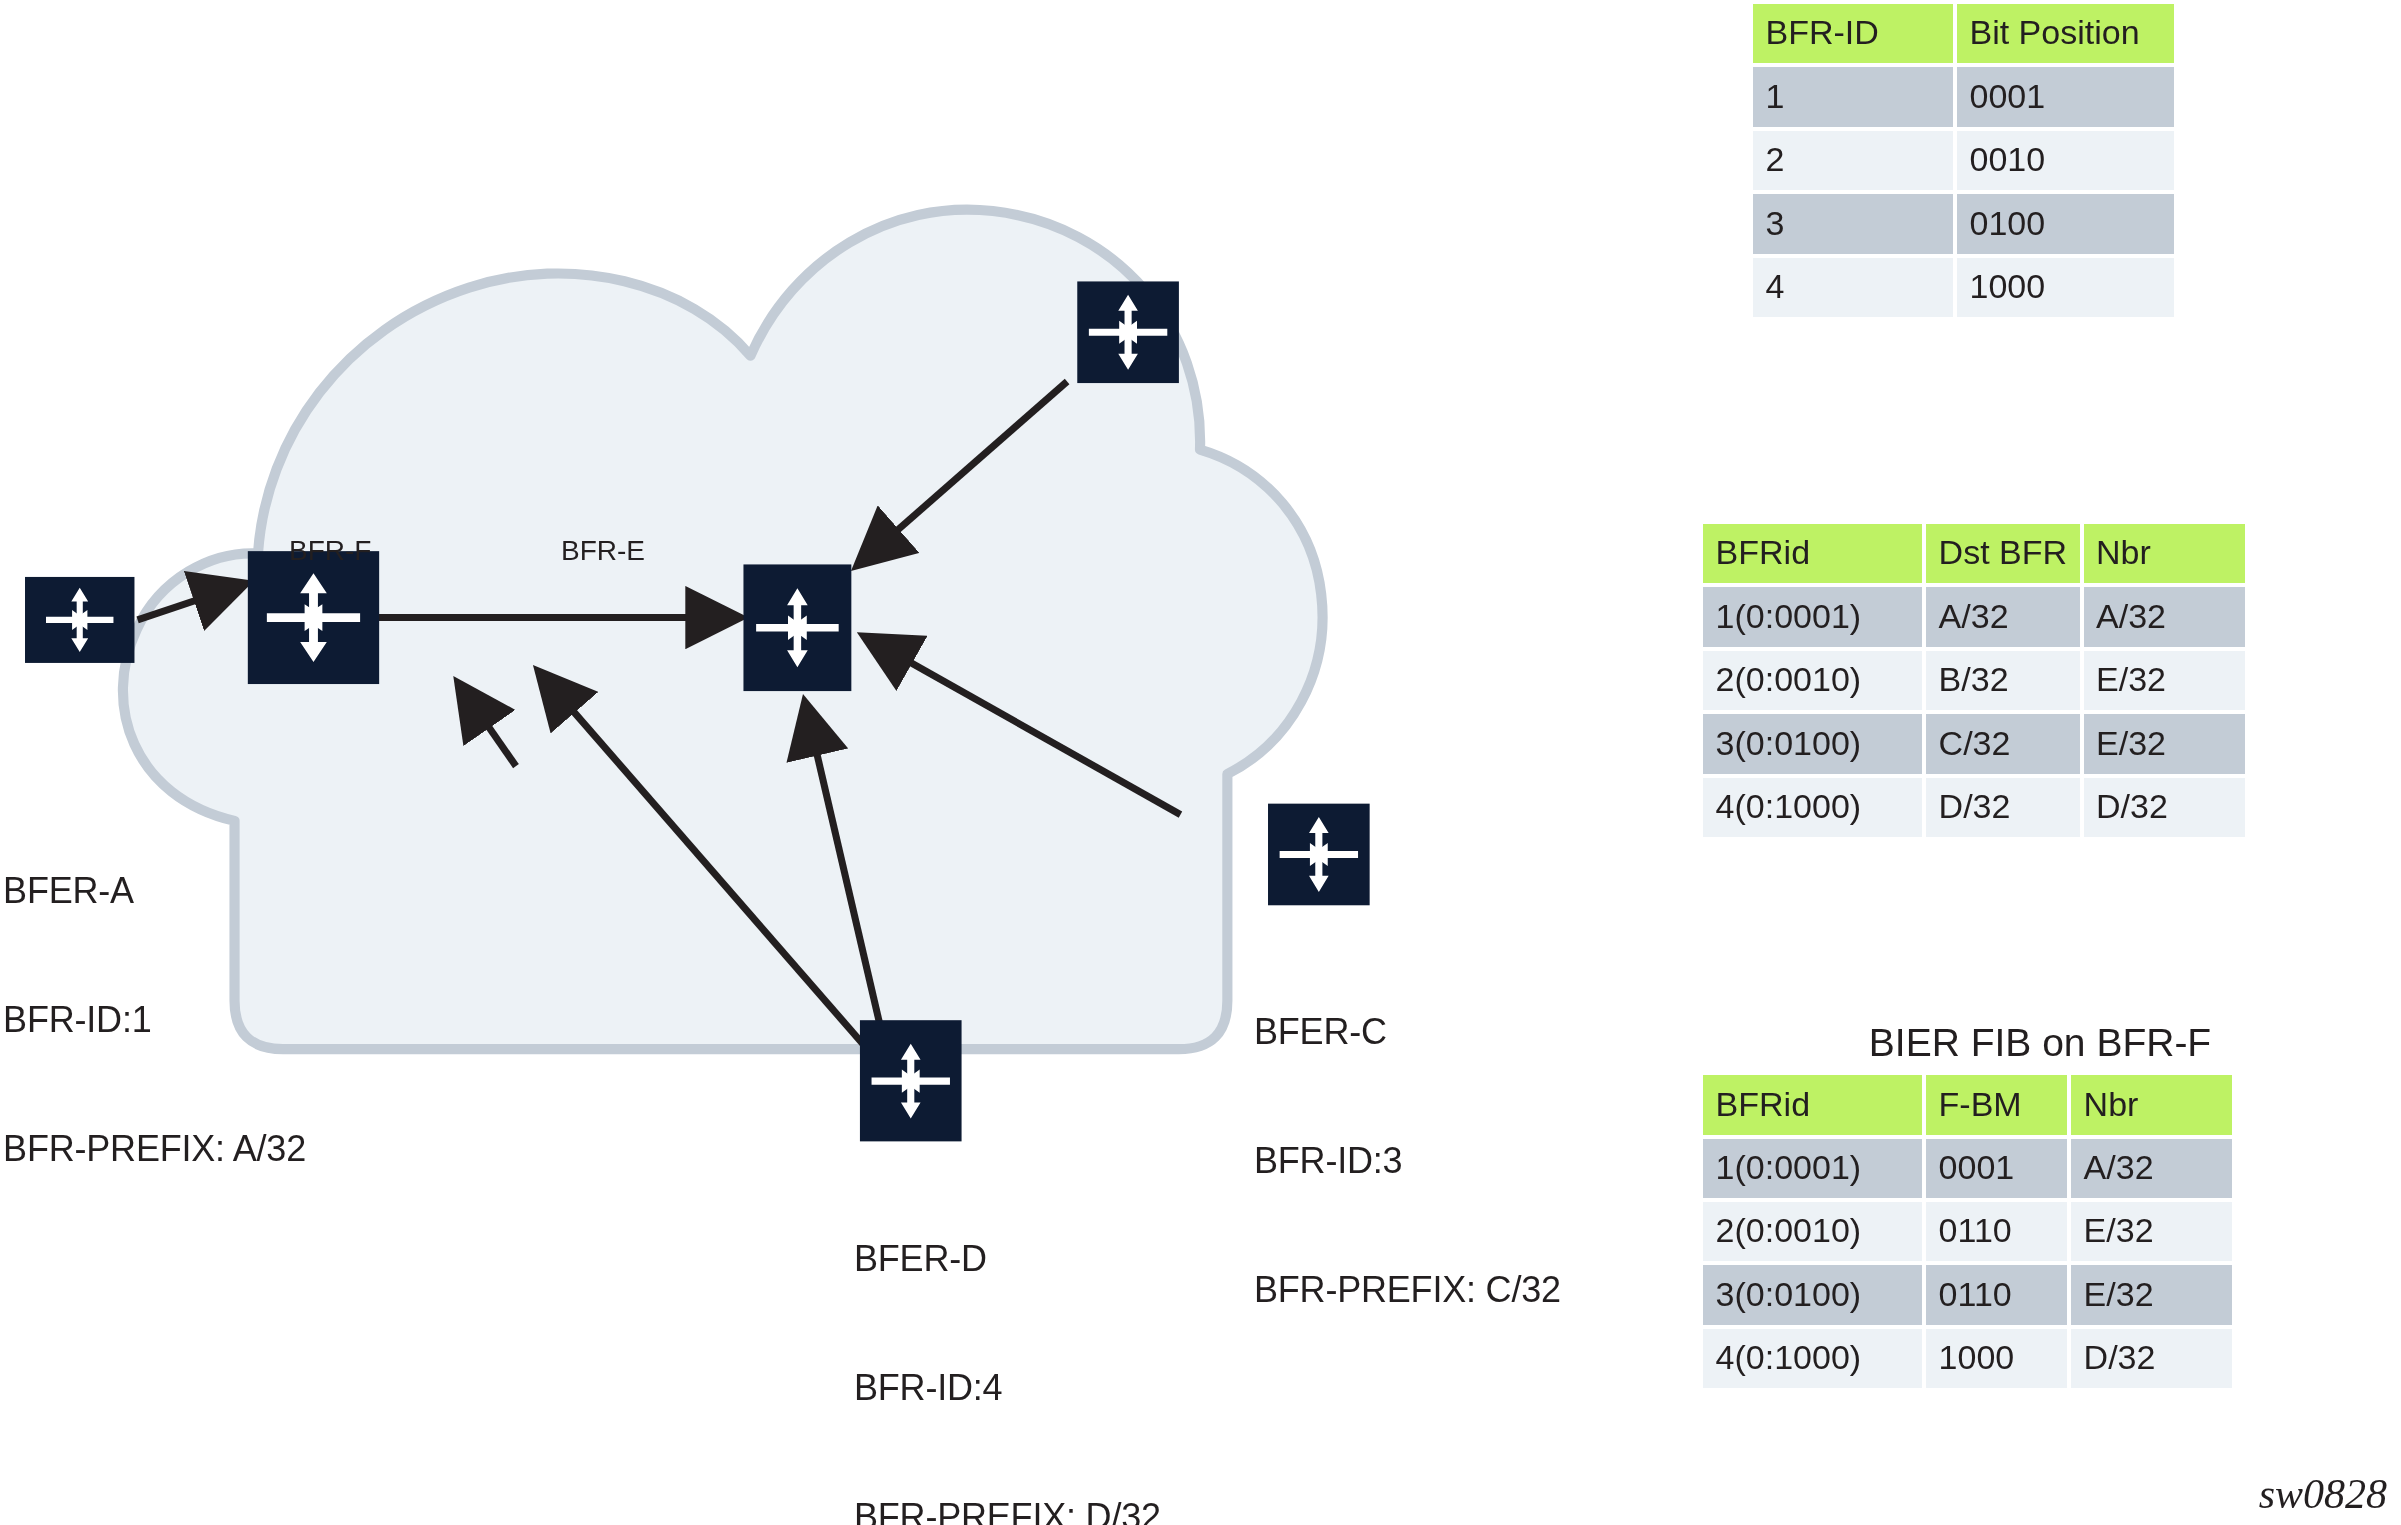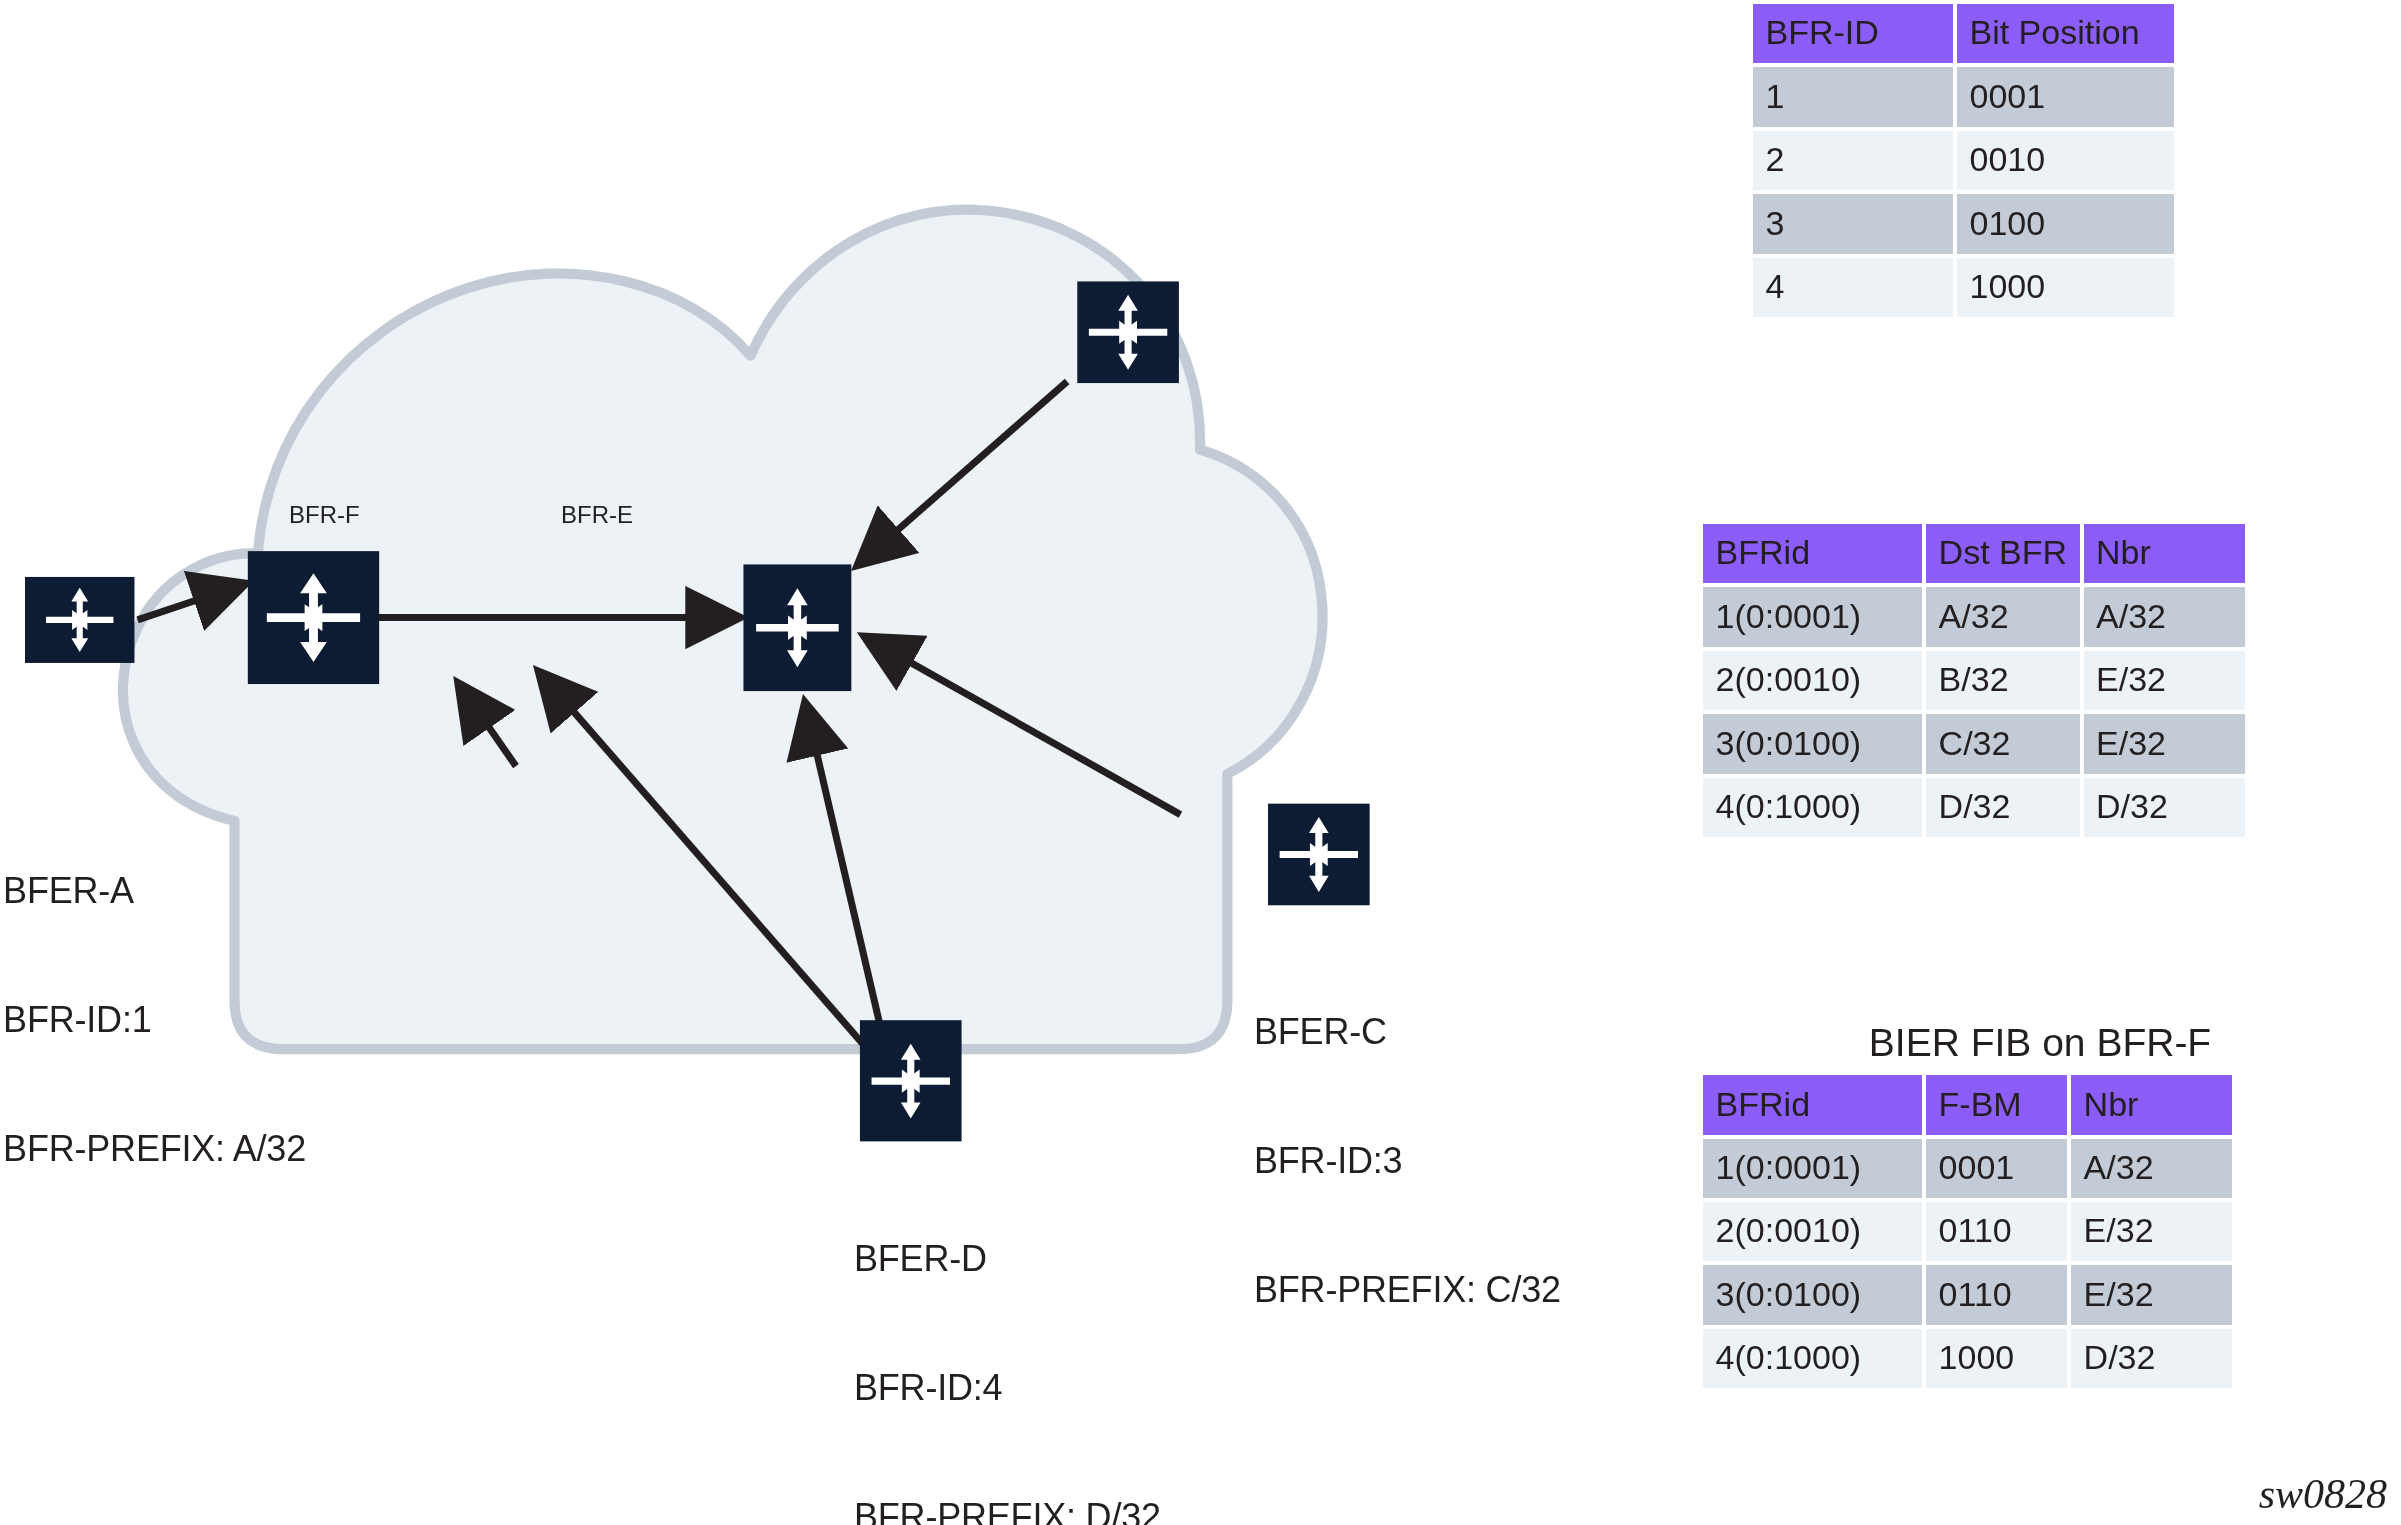--- a/index.html
+++ b/index.html
@@ -18,24 +18,25 @@
   .nodelabel{
     position:absolute;
     font-size:36px;
     line-height:43px;
     color:#231f20;
     white-space:pre;
     letter-spacing:-0.2px;
   }
   .smalllabel{
     position:absolute;
-    font-size:24px;
+    font-size:28px;
     line-height:39px;
     color:#231f20;
     white-space:nowrap;
+    margin-top:36px;
   }
 
   
   .tblwrap{position:absolute;}
   .tbltitle{
     font-size:39px;
     line-height:45px;
     text-align:center;
     color:#231f20;
     white-space:pre-line;
@@ -50,21 +51,21 @@
   table.t td,table.t th{
     font-size:34px;
     font-weight:normal;
     text-align:left;
     padding:9.4px 12.5px 11px 12.5px;
     color:#231f20;
     vertical-align:middle;
     white-space:nowrap;
     height:36px;
   }
-  table.t th{background:#8b5cf6;}
+  table.t th{background:#bef264;}
   table.t tr.odd td{background:#c3ccd6;}
   table.t tr.even td{background:#edf2f6;}
 
   .watermark{
     position:absolute;
     right:14px;bottom:7.8px;
     font-family:"Liberation Serif", serif;
     font-style:italic;
     font-size:42px;
     color:#231f20;

